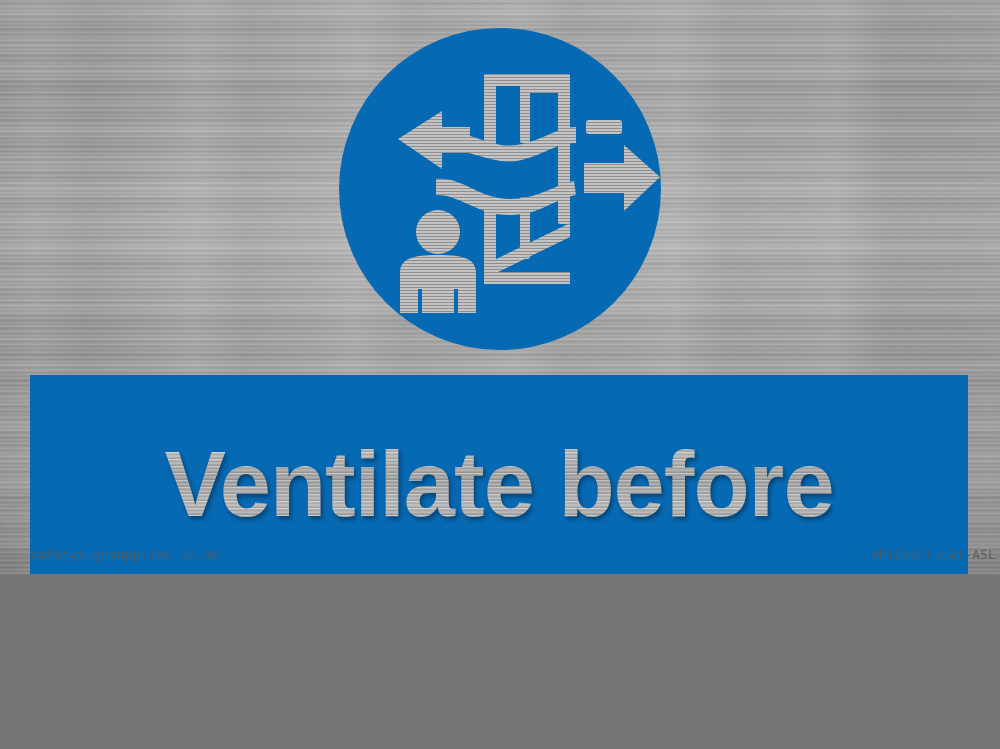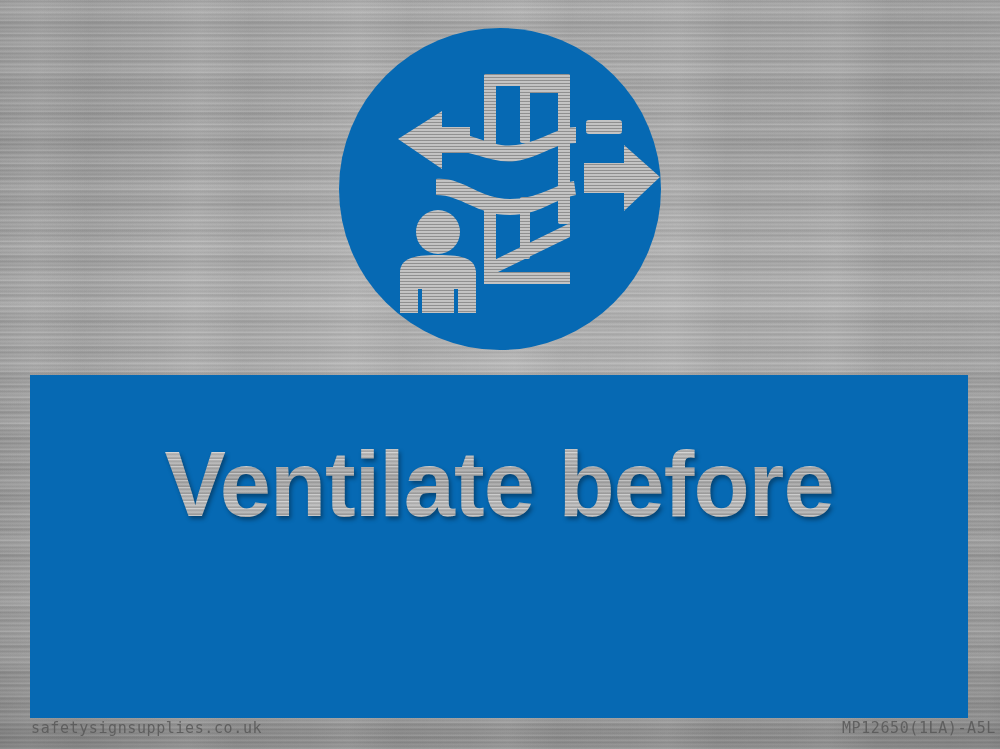--- a/index.html
+++ b/index.html
@@ -7,21 +7,21 @@
     padding: 0;
     background: #767676;
   }
   body {
     font-family: "Liberation Sans", sans-serif;
   }
 
   #sign {
     position: relative;
     width: 1000px;
-    height: 749px;
+    height: 574px;
     overflow: hidden;
     background-color: #c4b5fd;
   }
 
   
   .brush-base {
     position: absolute;
     inset: 0;
     background-color: #a8a8a8;
     background-image:
@@ -123,21 +123,21 @@
     width: 324px;
     height: 324px;
   }
   #pictogram svg { display: block; width: 100%; height: 100%; }
 
   
   .footer-text {
     position: absolute;
     bottom: 12px;
     font-family: "DejaVu Sans Mono", "Liberation Mono", monospace;
-    font-size: 15px;
+    font-size: 12px;
     letter-spacing: .6px;
     color: #585858;
     opacity: .85;
     white-space: nowrap;
   }
   #footer-site { left: 31px; }
   #footer-code { right: 4px; }
 </style>
 </head>
 <body>

